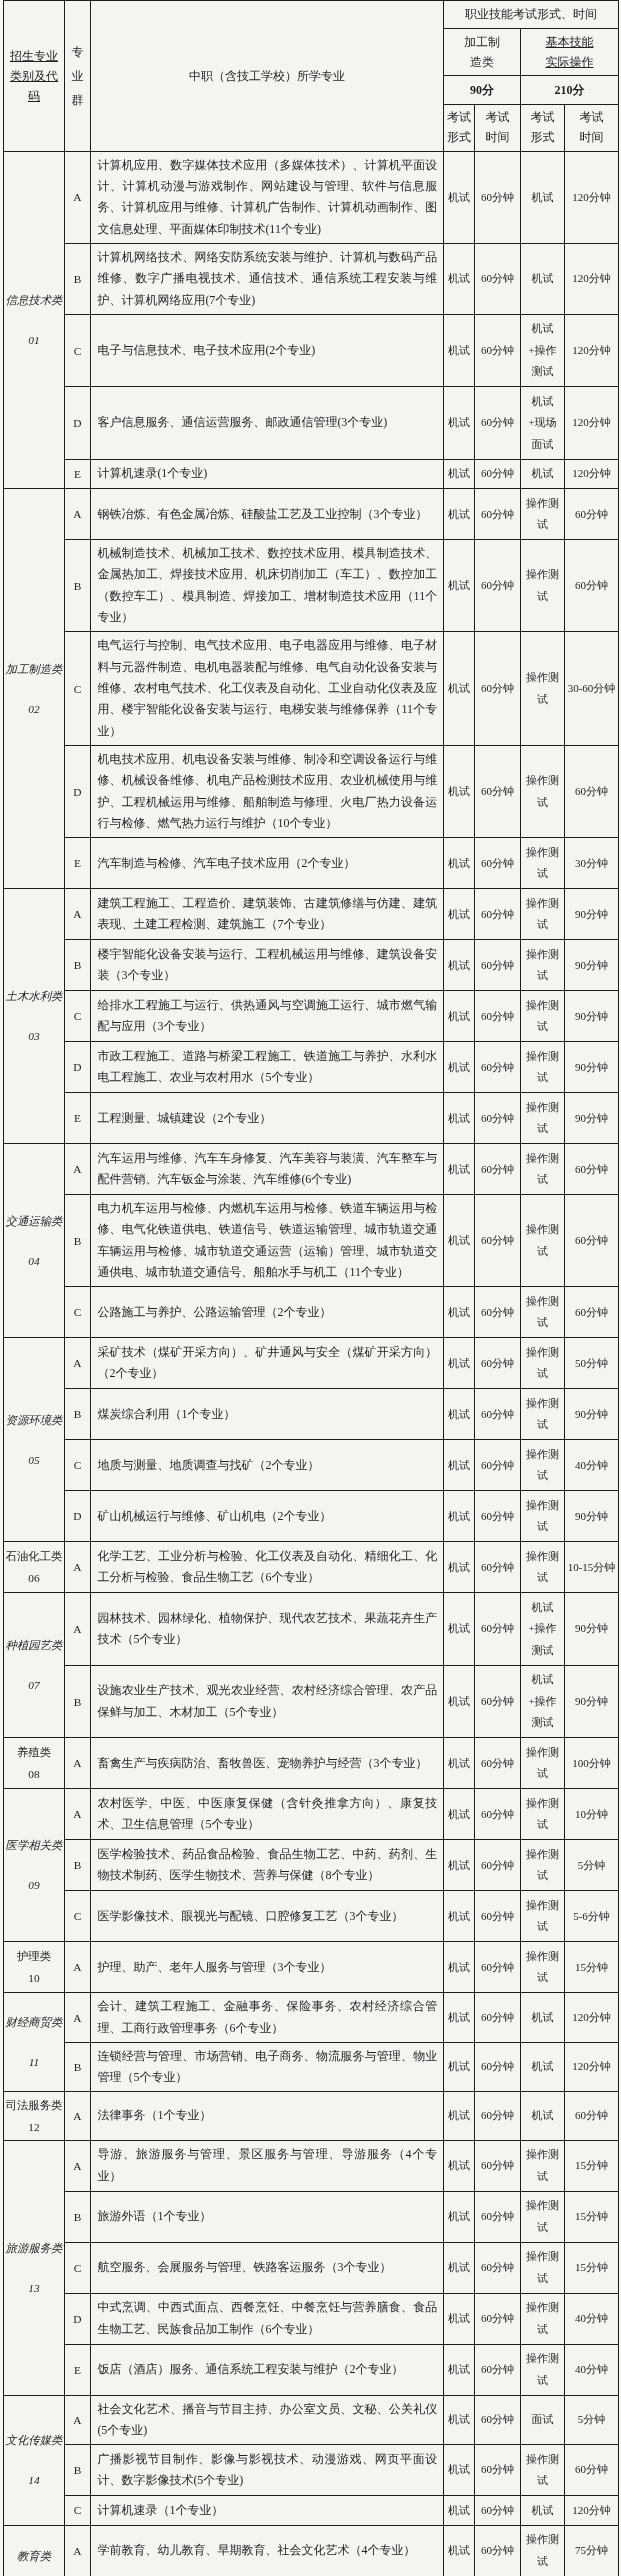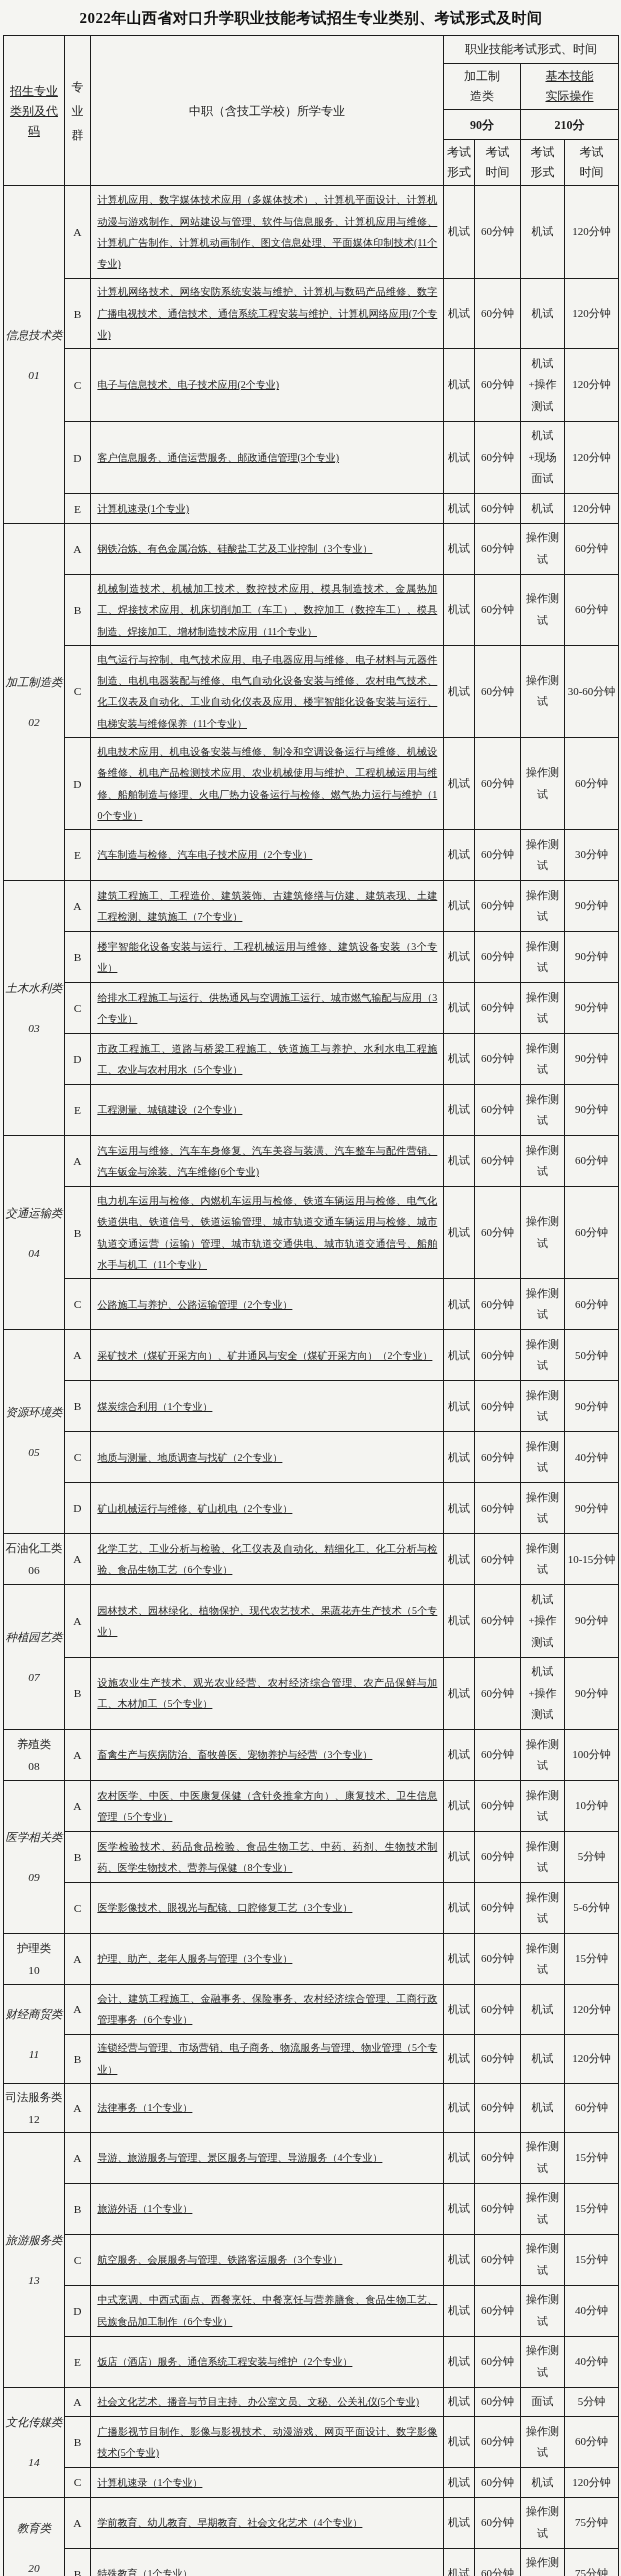--- a/index.html
+++ b/index.html
@@ -46,40 +46,38 @@
     text-align:center;
     font-size:11.4px;
     line-height:20px;
     padding:2.8px 1.4px;
   }
   td.cat .cat-inner { display:flex; flex-direction:column; align-items:center; justify-content:center; }
   td.cat .gap-big { row-gap:20px;font-style:italic; }
   td.cat .gap-small { row-gap:2px; }
   td.grp { text-align:center; font-size:11.4px; padding:1.4px; }
   td.majors {
-    font-size:10px;
+    font-size:12px;
     line-height:21.4px;
     padding:2.8px 5.7px 2.8px 6.4px;
     text-align:justify;
-    text-decoration:underline;
   }
   td.exam {
     text-align:center;
     font-size:11px;
     line-height:21.4px;
     padding:3.6px 2.1px;
   }
   tbody tr { min-height:27px; }
 </style>
 </head>
 <body>
 
 <div class="page">
 
-  <div class="title">2022年山西省对口升学职业技能考试招生专业类别、考试形式及时间</div>
 
   <table class="main">
     <colgroup>
       <col style="width:61px">
       <col style="width:26px">
       <col style="width:353px">
       <col style="width:31px">
       <col style="width:46px">
       <col style="width:44px">
       <col style="width:54px">

